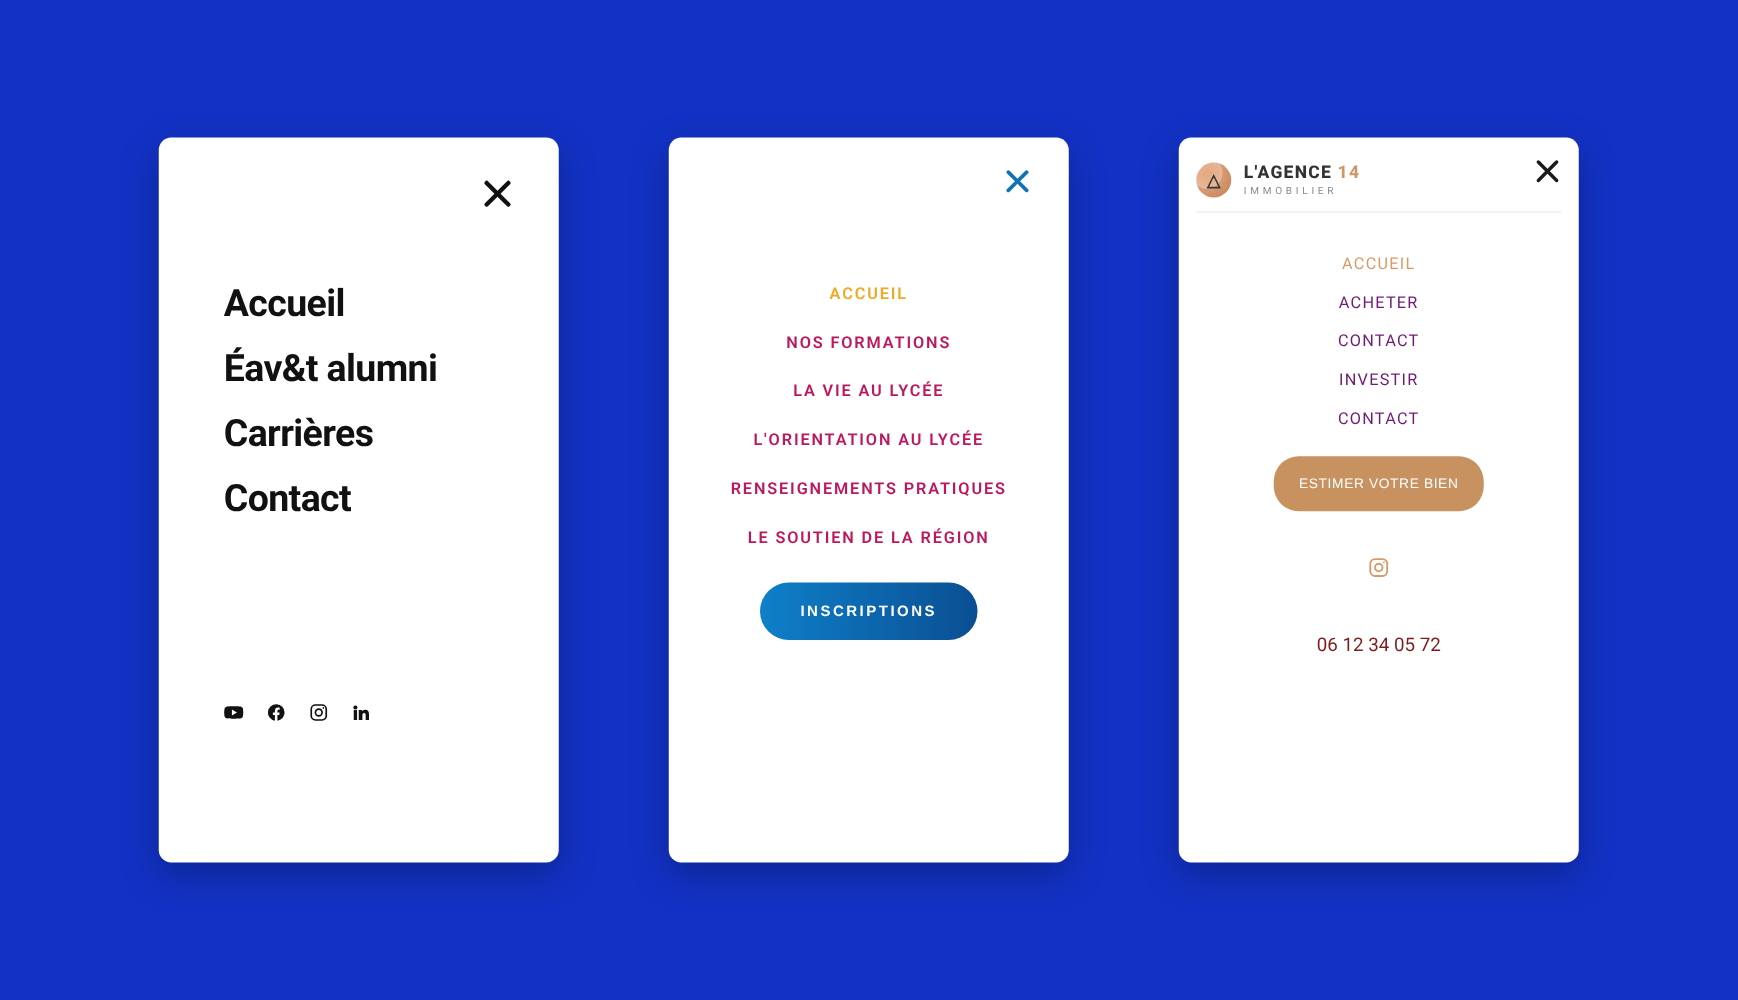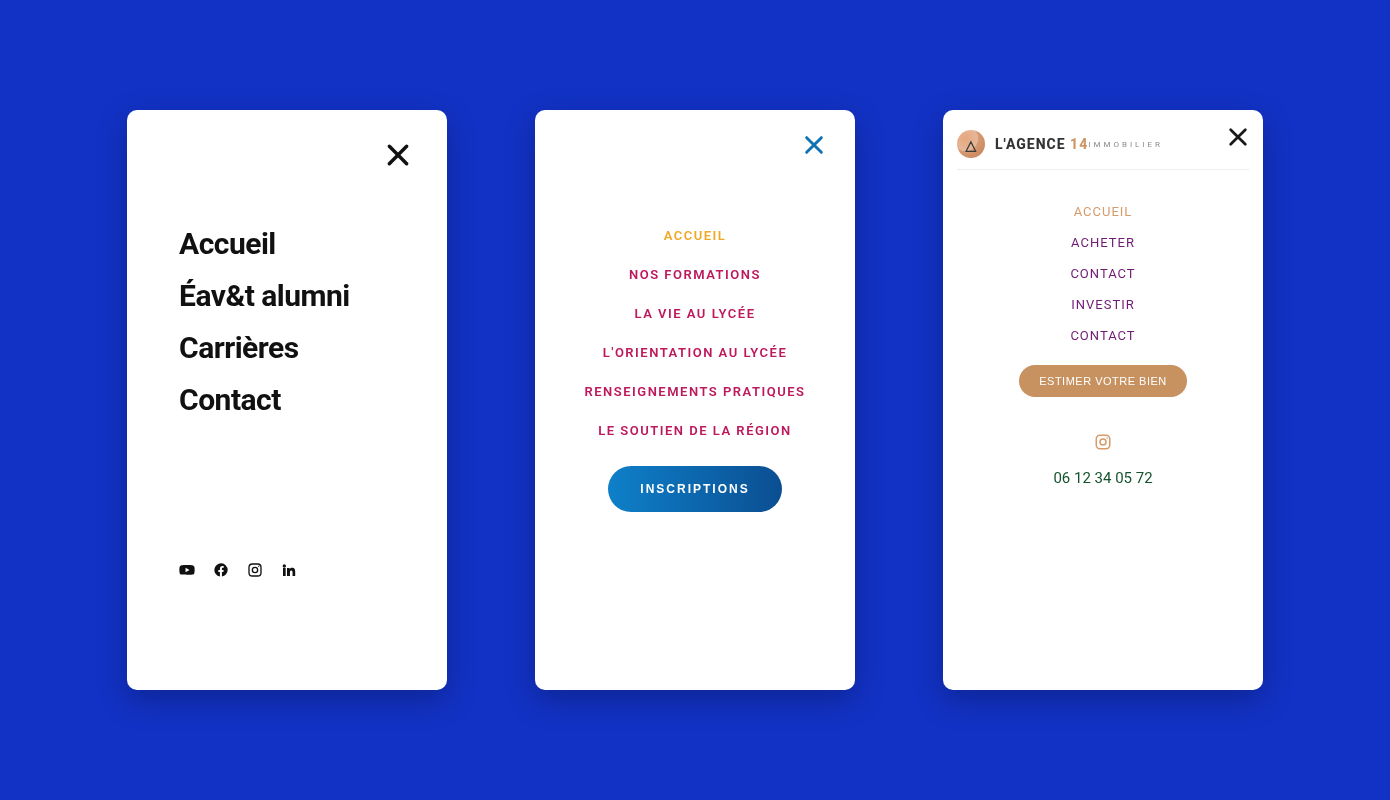--- a/index.html
+++ b/index.html
@@ -127,21 +127,21 @@
     background: radial-gradient(circle at 30% 30%, #e7a87e 0%, #e4b79a 45%, #d79b74 46%, #c37c4d 100%);
     display:flex;align-items:center;justify-content:center;
     margin-right: 10px;
   }
   .c3-logo-mark span {
     font-weight: 800;
     color: #3a3a3a;
     font-size: 14px;
     transform: translateY(1px);
   }
-  .c3-logo-text { display:flex; line-height:1; }
+  .c3-logo-text { display:flex; flex-direction:column; line-height:1; }
   .c3-logo-text .line1 { font-weight: 800; letter-spacing: 1px; font-size: 14px; color:#333; }
   .c3-logo-text .line1 .num { color: #cf9667; }
   .c3-logo-text .line2 { font-size: 8px; letter-spacing: 3px; color:#8a8a8a; margin-top:4px; }
   .c3-close {
     position: absolute;
     top: 0;
     right: 0;
     width: 22px; height: 22px;
     cursor: pointer;
     color: #1a1a1a;
@@ -162,37 +162,37 @@
     color: #701a75;
     text-decoration: none;
   }
   .c3-nav a.accent { color: #d79a69; }
   .c3-cta {
     margin-top: 6px;
     background: #c79160;
     color: #fff;
     border: none;
     border-radius: 20px;
-    height: 32px;
+    height: 44px;
     padding: 0 20px;
     font-size: 11px;
     letter-spacing: 0.5px;
     cursor: pointer;
   }
   .c3-ig {
     margin-top: 20px;
     color: #d79a69;
     width: 18px; height: 18px;
     cursor: pointer;
   }
   .c3-ig svg { width:100%; height:100%; display:block; }
   .c3-phone {
-    margin-top: 2px;
+    margin-top: 28px;
     font-size: 15px;
-    color: #14532d;
+    color: #7f1d1d;
   }
 </style>
 </head>
 <body>
 
 <div class="stage">
 
   <div class="card c1">
     <div class="c1-close">
       <svg viewBox="0 0 24 24" fill="none" stroke="#111" stroke-width="3.2" stroke-linecap="round">

